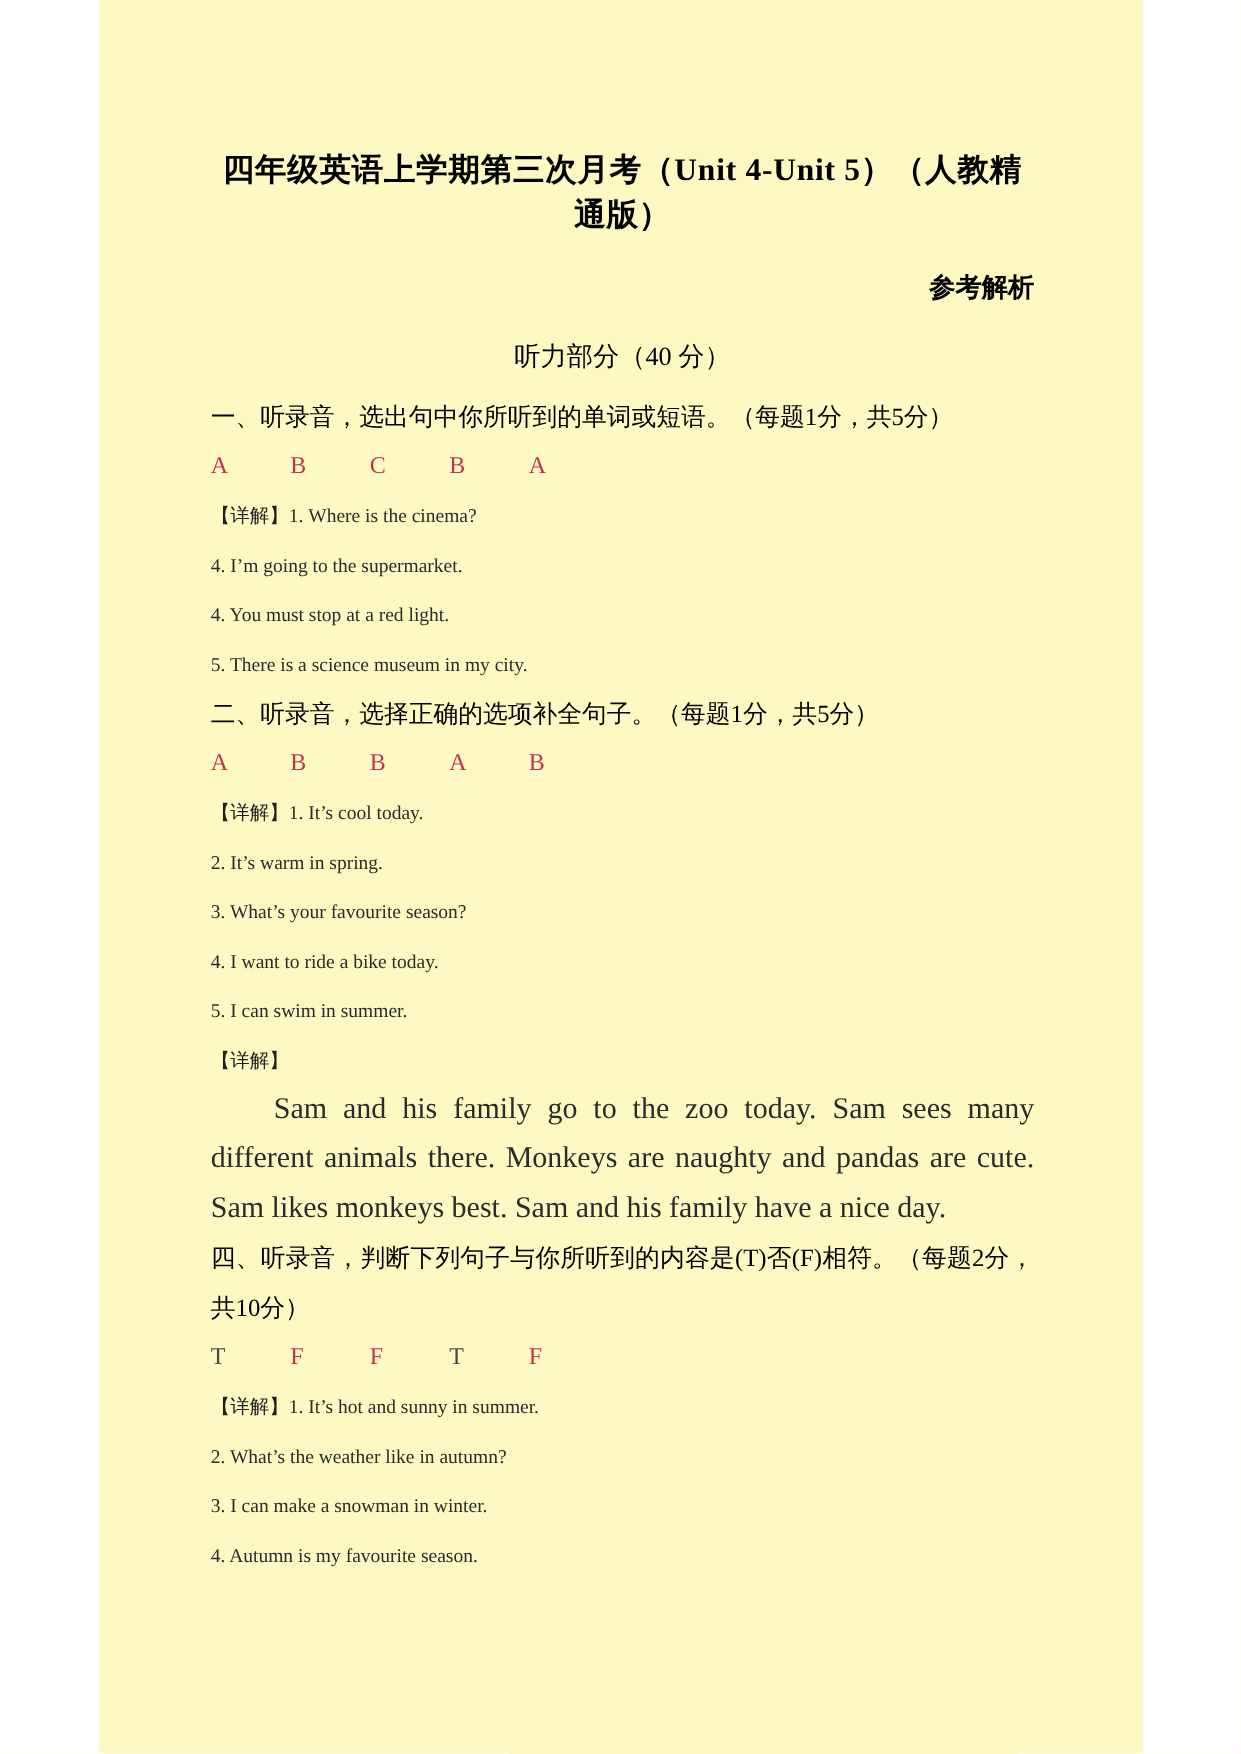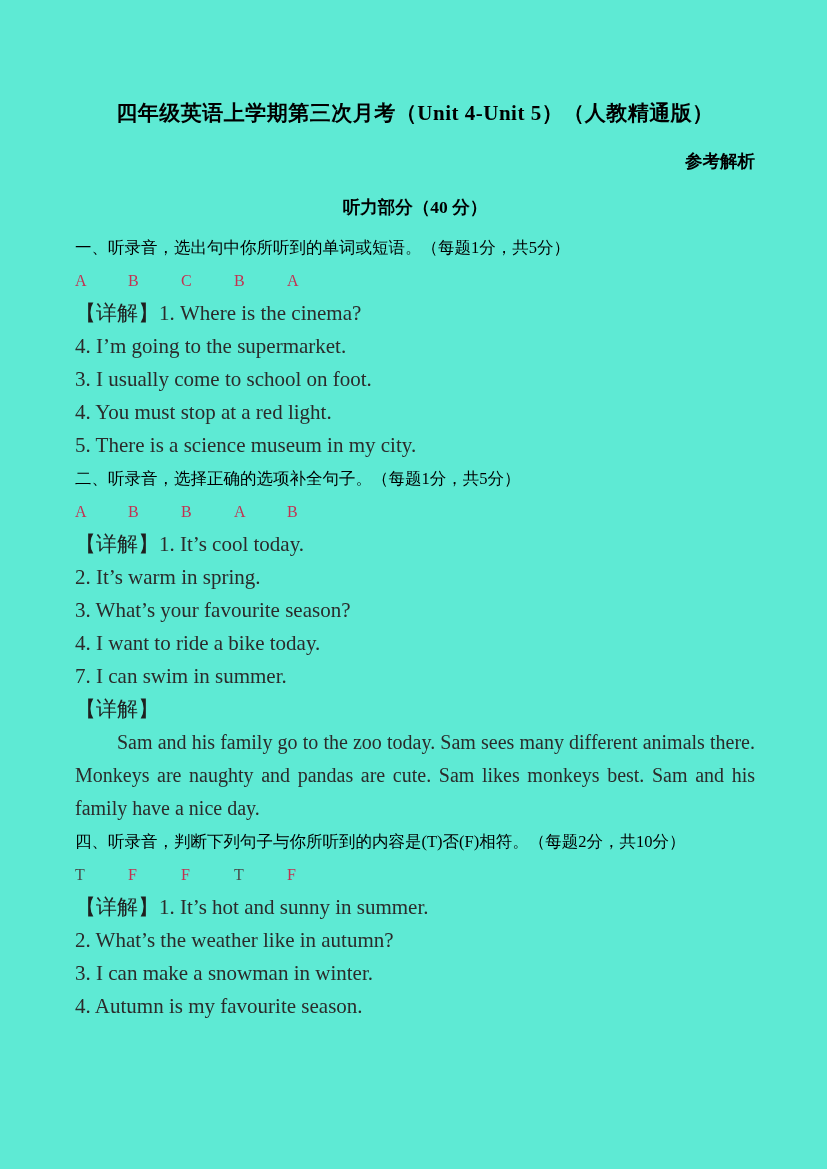--- a/index.html
+++ b/index.html
@@ -2,24 +2,24 @@
 <html><head>
 <meta charset="utf-8">
 <style>
   html, body {
     margin: 0;
     padding: 0;
     background: #ffffff;
   }
   .page {
     position: relative;
-    width: 827px;
+    width: 696px;
     height: 1169px;
     margin: 0 auto;
-    background: #5eead4;
+    background: #fef9c3;
     box-sizing: border-box;
     padding: 98px 72px 0 75px;
     font-family: "Liberation Serif", "DejaVu Serif", serif;
     color: #2b2b2b;
     overflow: hidden;
   }
   .doc-title {
     margin: 0;
     font-size: 21px;
     font-weight: bold;
@@ -32,40 +32,40 @@
     margin: 21px 0 0 0;
     font-size: 17.5px;
     font-weight: bold;
     color: #000000;
     text-align: right;
     line-height: 24px;
   }
   .part-heading {
     margin: 22px 0 12px 0;
     font-size: 17.5px;
-    font-weight: bold;
+    font-weight: normal;
     color: #000000;
     text-align: center;
     line-height: 24px;
   }
   .content {
     margin-top: 12px;
   }
   .content p, .content h3, .content .answers {
     margin: 0;
     line-height: 33px;
   }
   h3.sec-heading {
     font-size: 16.5px;
     font-weight: normal;
     color: #000000;
     text-align: justify;
   }
   .body-line {
-    font-size: 21px;
+    font-size: 13px;
   }
   .answers {
     font-size: 16px;
   }
   .answers .ans {
     display: inline-block;
     width: 53px;
     font-size: 16px;
   }
   .detail-label {
@@ -86,33 +86,32 @@
   <h2 class="doc-subtitle">参考解析</h2>
   <h2 class="part-heading">听力部分（40 分）</h2>
 
   <div class="content">
 
     <section>
       <h3 class="sec-heading">一、听录音，选出句中你所听到的单词或短语。（每题1分，共5分）</h3>
       <div class="answers"><span class="ans" style="color: rgb(194, 51, 82);">A</span><span class="ans" style="color: rgb(194, 51, 82);">B</span><span class="ans" style="color: rgb(194, 51, 82);">C</span><span class="ans" style="color: rgb(194, 51, 82);">B</span><span class="ans" style="color: rgb(194, 51, 82);">A</span></div>
       <p class="body-line"><span class="detail-label">【详解】</span><span>1. Where is the cinema?</span></p>
       <p class="body-line">4. I’m going to the supermarket.</p>
-      <p class="body-line">3. I usually come to school on foot.</p>
       <p class="body-line">4. You must stop at a red light.</p>
       <p class="body-line">5. There is a science museum in my city.</p>
     </section>
 
     <section>
       <h3 class="sec-heading">二、听录音，选择正确的选项补全句子。（每题1分，共5分）</h3>
       <div class="answers"><span class="ans" style="color: rgb(194, 51, 82);">A</span><span class="ans" style="color: rgb(194, 51, 82);">B</span><span class="ans" style="color: rgb(194, 51, 82);">B</span><span class="ans" style="color: rgb(194, 51, 82);">A</span><span class="ans" style="color: rgb(194, 51, 82);">B</span></div>
       <p class="body-line"><span class="detail-label">【详解】</span><span>1. It’s cool today.</span></p>
       <p class="body-line">2. It’s warm in spring.</p>
       <p class="body-line">3. What’s your favourite season?</p>
       <p class="body-line">4. I want to ride a bike today.</p>
-      <p class="body-line">7. I can swim in summer.</p>
+      <p class="body-line">5. I can swim in summer.</p>
     </section>
 
     <section>
       <p class="body-line"><span class="detail-label">【详解】</span></p>
       <p class="body-line para">Sam and his family go to the zoo today. Sam sees many different animals there. Monkeys are naughty and pandas are cute. Sam likes monkeys best. Sam and his family have a nice day.</p>
     </section>
 
     <section>
       <h3 class="sec-heading">四、听录音，判断下列句子与你所听到的内容是(T)否(F)相符。（每题2分，共10分）</h3>
       <div class="answers"><span class="ans" style="color: rgb(74, 74, 74);">T</span><span class="ans" style="color: rgb(194, 51, 82);">F</span><span class="ans" style="color: rgb(194, 51, 82);">F</span><span class="ans" style="color: rgb(74, 74, 74);">T</span><span class="ans" style="color: rgb(194, 51, 82);">F</span></div>

